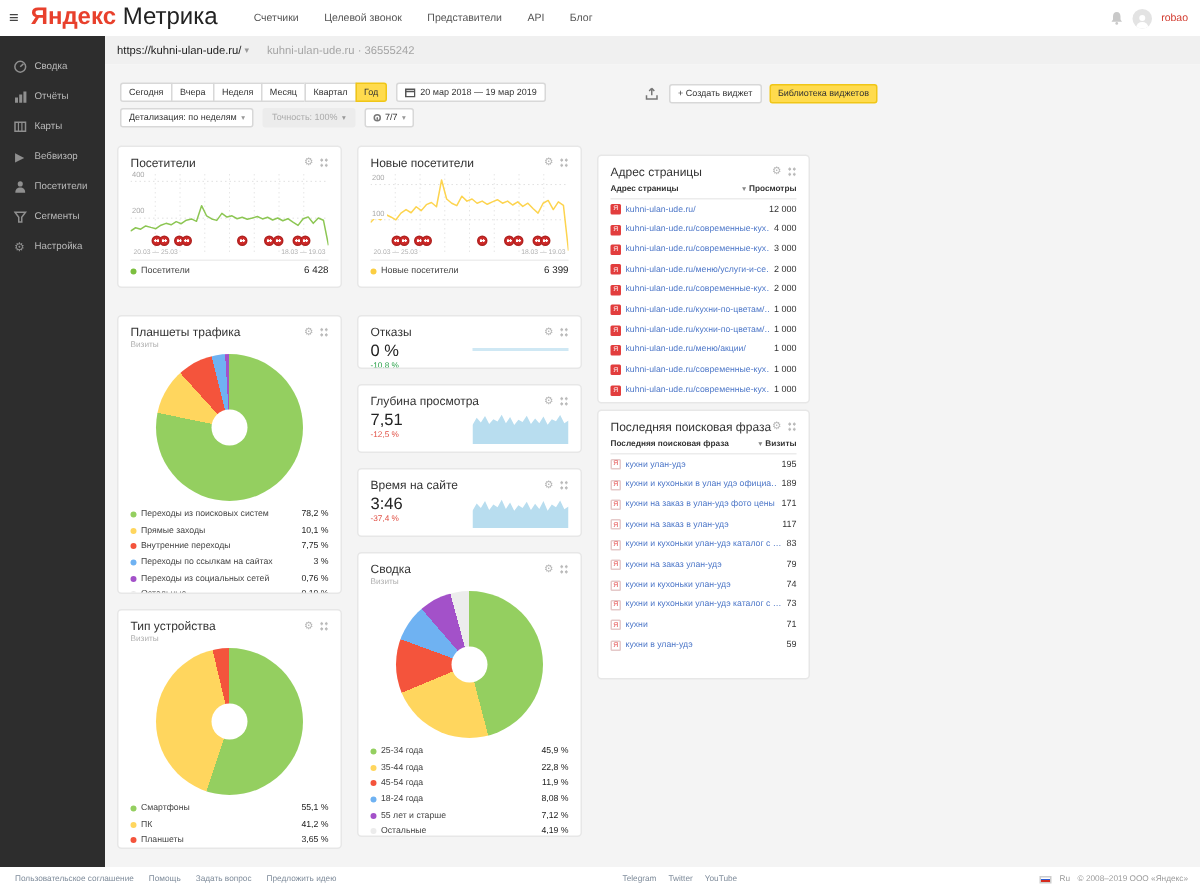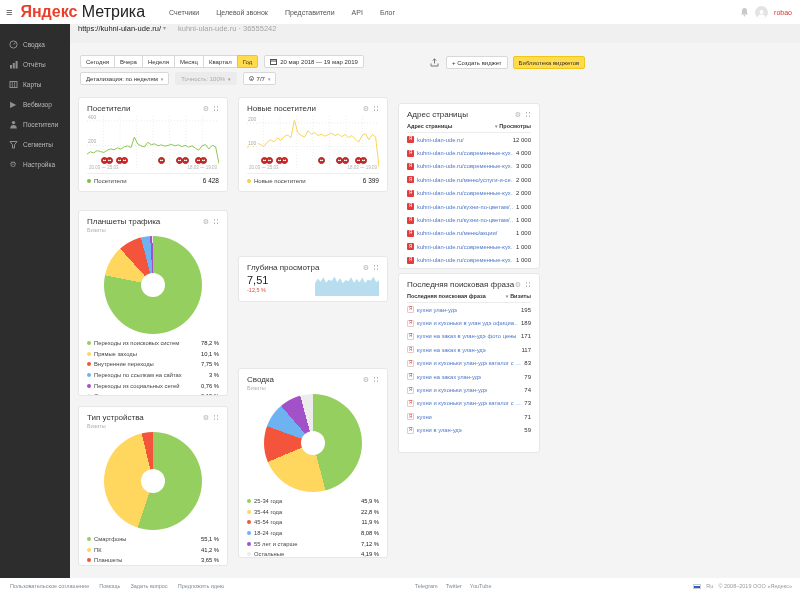--- a/index.html
+++ b/index.html
@@ -9,21 +9,21 @@
   .burger{margin-left:6px;font-size:11px;color:#444;cursor:pointer}
   .logo{margin-left:8px;font-size:16px;white-space:nowrap}
   .logo .brand{color:#e8402c;font-weight:bold}
   .logo .prod{color:#222}
   .topnav{display:flex;gap:17px;margin-left:24px;font-size:7px;color:#555}
   .topnav span{cursor:pointer}
   .topuser{position:absolute;right:8px;top:0;height:24px;display:flex;align-items:center;gap:6px}
   .uname{font-size:7px;color:#d23a2e}
   .avatar{width:13px;height:13px;border-radius:50%;background:#e3e3e3;overflow:hidden;display:flex;align-items:flex-end;justify-content:center;cursor:pointer}
   
-  .urlbar{position:absolute;left:70px;top:24px;right:0;height:19px;background:#f0f0f0;display:flex;font-size:7.5px}
+  .urlbar{position:absolute;left:70px;top:24px;right:0;height:19px;background:#f0f0f0;display:flex;align-items:center;font-size:7.5px}
   .urlbar .site{margin-left:8px;color:#222;cursor:pointer}
   .urlbar .chev{color:#999;font-size:6px;margin-left:2px}
   .urlbar .counter{margin-left:12px;color:#a5a5a5}
   
   .sidebar{position:absolute;left:0;top:24px;width:70px;height:554px;background:#2d2d2d;padding-top:10px}
   .sitem{display:flex;align-items:center;gap:5px;padding:5px 0 5px 8px;cursor:pointer}
   .sitem .slabel{font-size:6.5px;color:#b9b9b9}
   .sitem .sic{width:10px;height:10px;display:flex;align-items:center;justify-content:center;color:#8f8f8f;font-size:8px}
   
   .content{position:absolute;left:70px;top:43px;width:730px;height:535px;background:#f4f4f4}
@@ -439,36 +439,62 @@
         </div>
 
         <div class="litem">
           <span class="dot" style="background: rgb(232, 232, 232);"></span>
           <span class="llabel">Остальные</span>
           <span class="lval">0,19 %</span>
         </div>
       </div>
   </div>
 
+  <div class="card" style="left:168px;top:167px;width:150px;height:36px">
+    <div class="whead">
+        <span class="wtitle">Отказы</span>
+      <span class="wicons">
+          <span class="gear">⚙</span>
+          <span class="handle"></span>
+        </span>
+      </div>
+    <div class="mval">0 %</div>
+    <div class="mdelta" style="color: rgb(42, 162, 74);">-10,8 %</div>
+    <div class="flatline"></div>
+  </div>
 
   <div class="card" style="left:168px;top:213px;width:150px;height:46px">
     <div class="whead">
         <span class="wtitle">Глубина просмотра</span>
       <span class="wicons">
           <span class="gear">⚙</span>
           <span class="handle"></span>
         </span>
       </div>
     <div class="mval">7,51</div>
     <div class="mdelta" style="color: rgb(224, 79, 68);">-12,5 %</div>
     <div class="spark"><svg viewBox="0 0 100 100" preserveAspectRatio="none">
           <path d="M0,100 L0.00,45.00 L4.35,24.00 L8.70,38.00 L13.04,19.00 L17.39,42.00 L21.74,28.00 L26.09,35.00 L30.43,15.00 L34.78,40.00 L39.13,22.00 L43.48,45.00 L47.83,30.00 L52.17,36.00 L56.52,18.00 L60.87,42.00 L65.22,26.00 L69.57,40.00 L73.91,20.00 L78.26,44.00 L82.61,28.00 L86.96,34.00 L91.30,16.00 L95.65,40.00 L100.00,32.00 L100,100 Z" fill="#b8ddef"></path>
         </svg></div>
   </div>
 
+  <div class="card" style="left:168px;top:269px;width:150px;height:46px">
+    <div class="whead">
+        <span class="wtitle">Время на сайте</span>
+      <span class="wicons">
+          <span class="gear">⚙</span>
+          <span class="handle"></span>
+        </span>
+      </div>
+    <div class="mval">3:46</div>
+    <div class="mdelta" style="color: rgb(224, 79, 68);">-37,4 %</div>
+    <div class="spark"><svg viewBox="0 0 100 100" preserveAspectRatio="none">
+          <path d="M0,100 L0.00,50.00 L4.35,29.00 L8.70,42.00 L13.04,22.00 L17.39,48.00 L21.74,32.00 L26.09,40.00 L30.43,18.00 L34.78,45.00 L39.13,26.00 L43.48,50.00 L47.83,34.00 L52.17,42.00 L56.52,24.00 L60.87,48.00 L65.22,30.00 L69.57,45.00 L73.91,22.00 L78.26,50.00 L82.61,32.00 L86.96,40.00 L91.30,20.00 L95.65,46.00 L100.00,38.00 L100,100 Z" fill="#b8ddef"></path>
+        </svg></div>
+  </div>
 
   <div class="card" style="left:168px;top:325px;width:150px;height:190px">
     <div class="whead">
         <span class="wtitle">Сводка</span>
       <span class="wicons">
           <span class="gear">⚙</span>
           <span class="handle"></span>
         </span>
       </div>
     <div class="wsub">Визиты</div>

